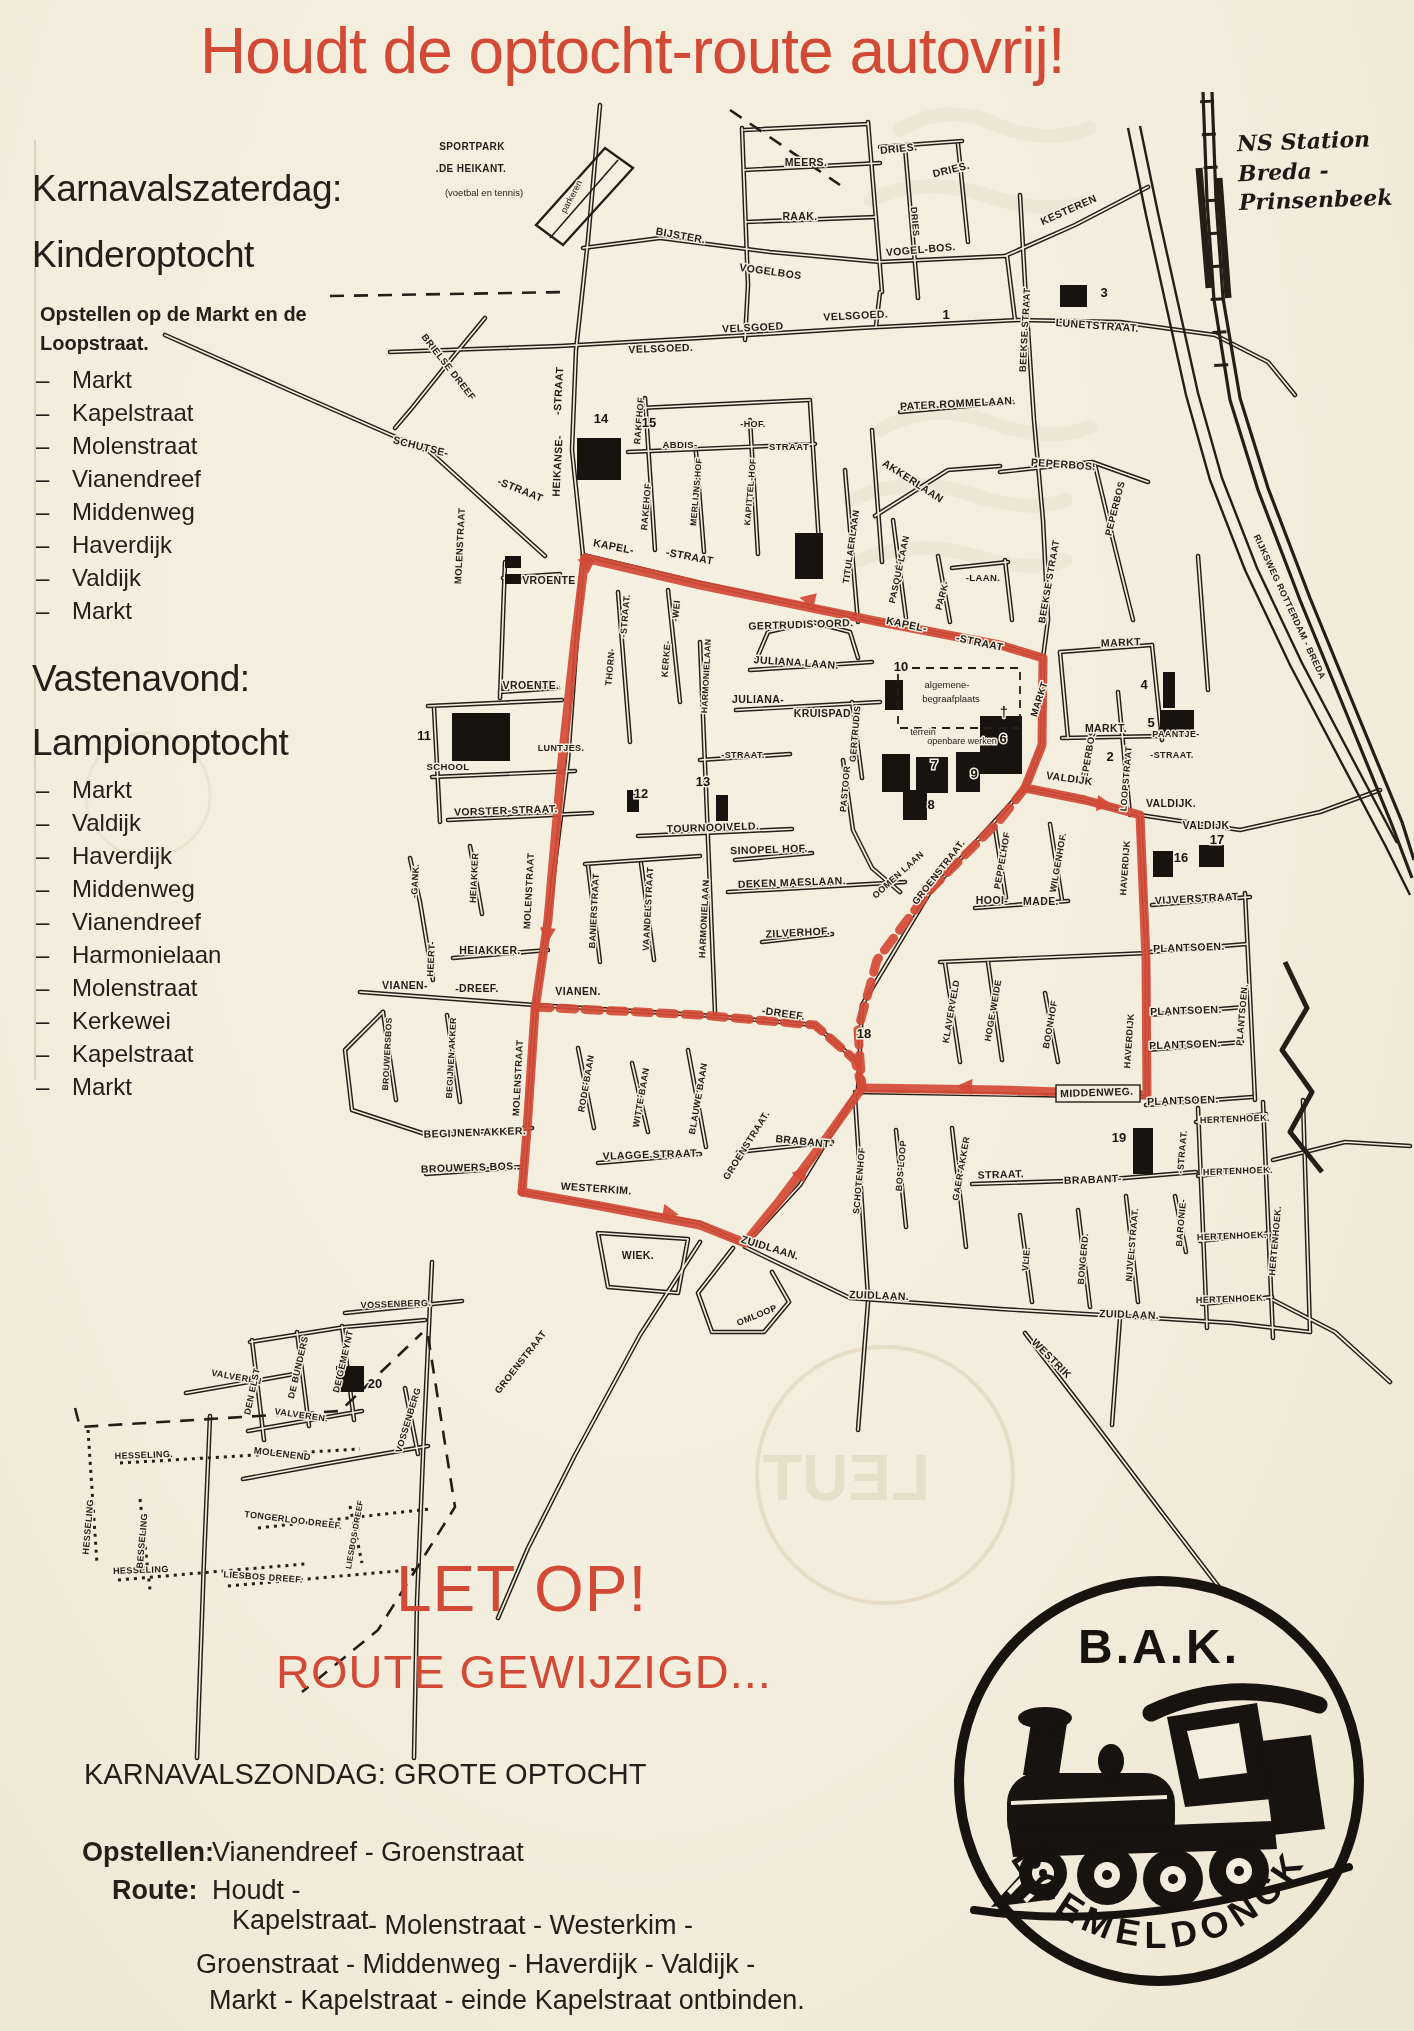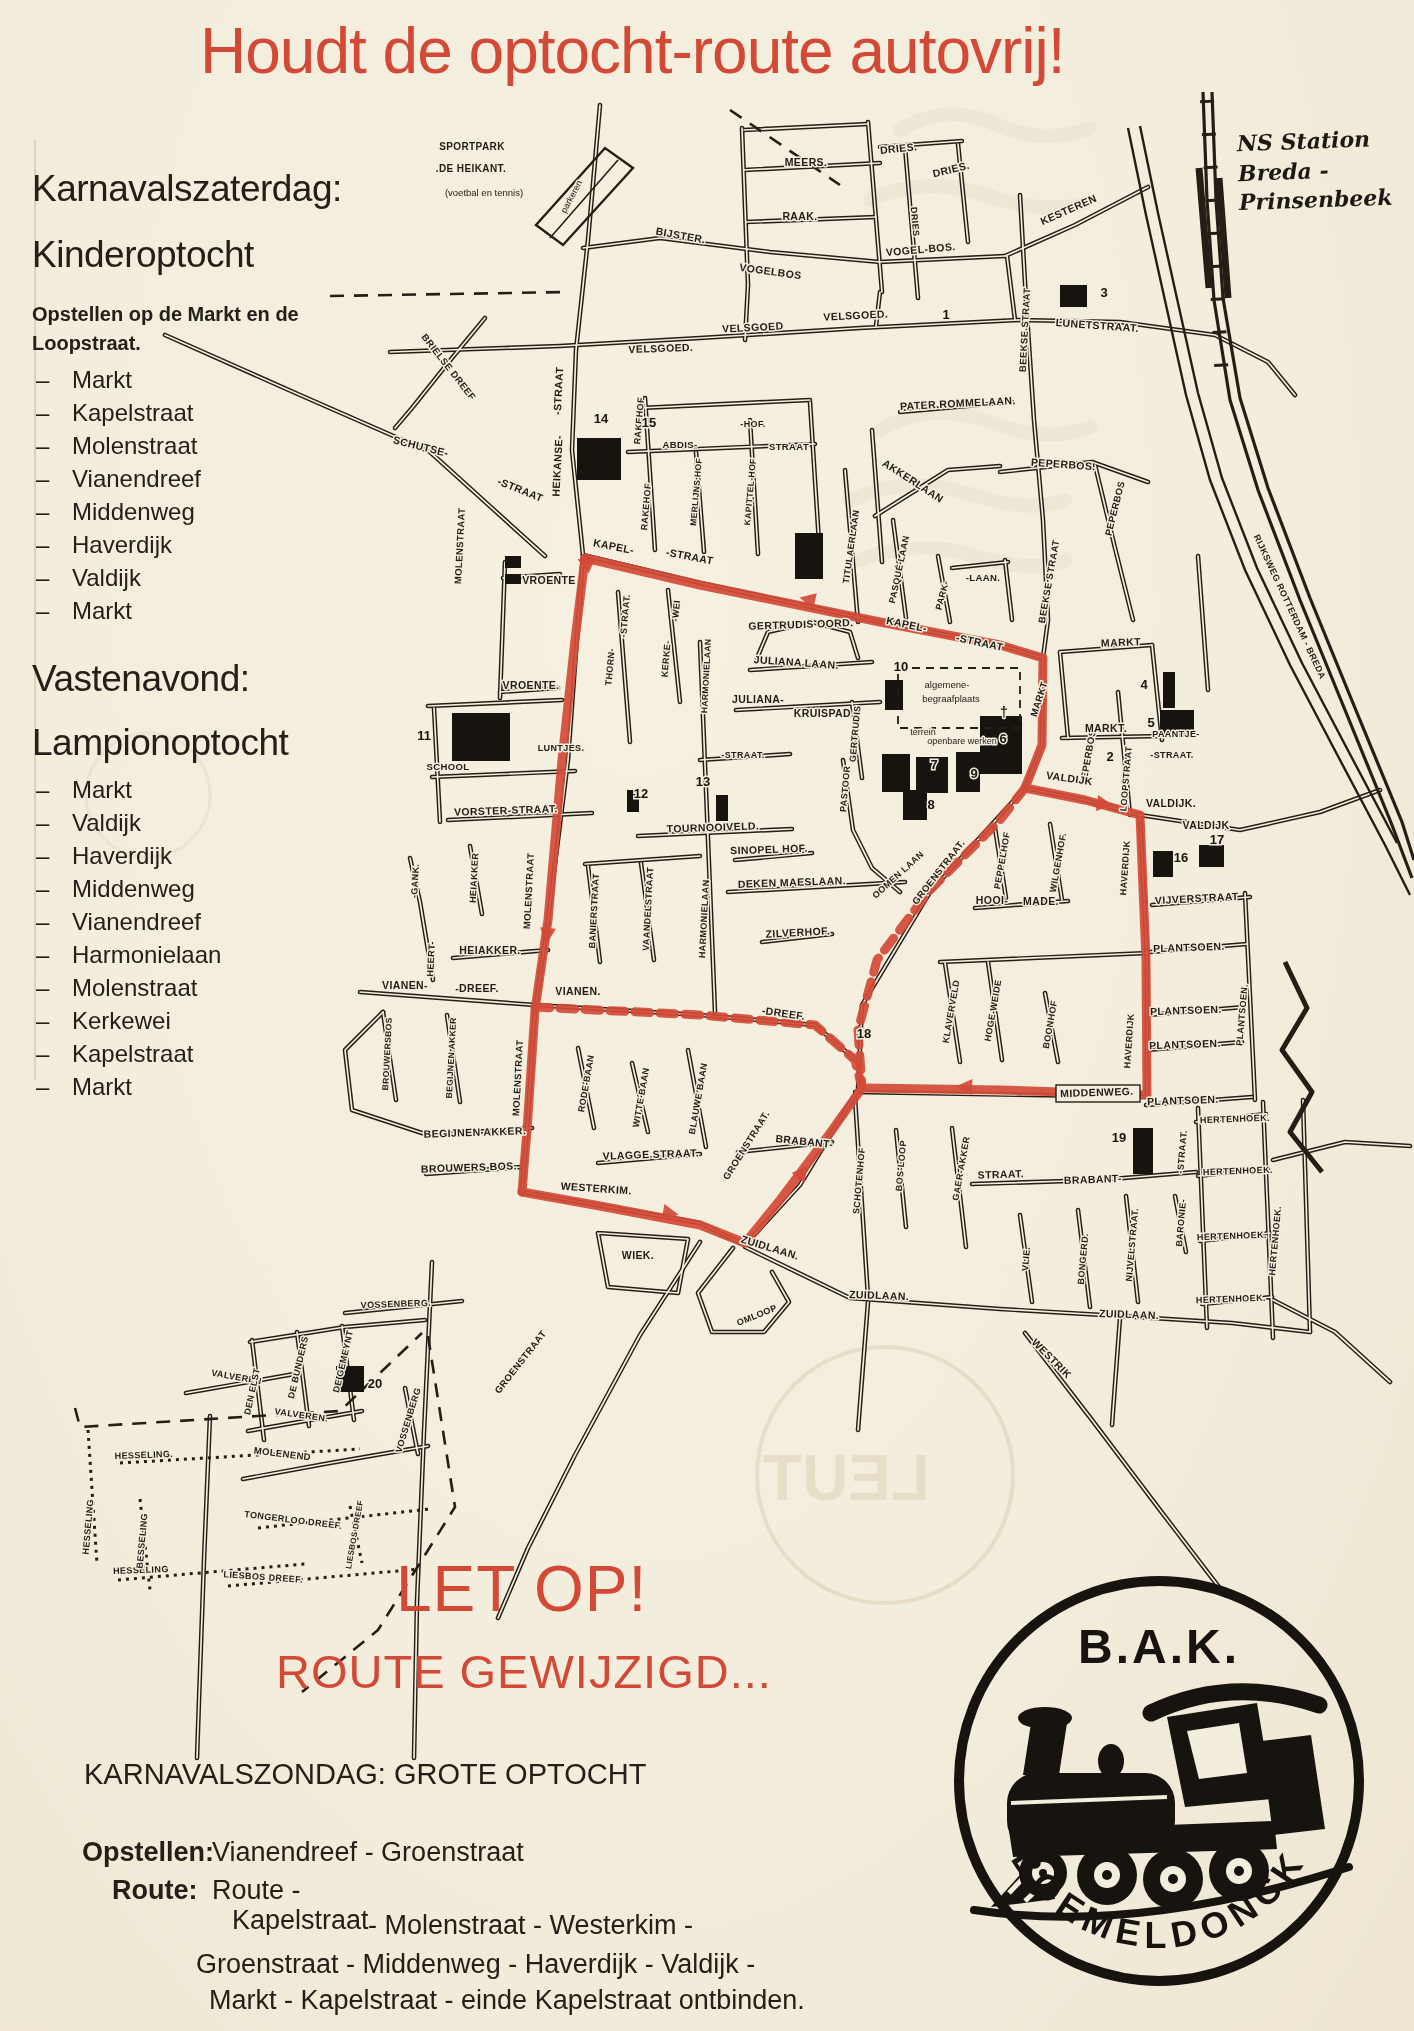--- a/index.html
+++ b/index.html
@@ -4,21 +4,21 @@
 <style>
   html,body{margin:0;padding:0;background:#d8d2c2;}
   .page{
     position:relative;width:1414px;height:2031px;overflow:hidden;
     background:radial-gradient(ellipse at 45% 30%, #f6f0e0 0%, #f3eddd 55%, #eee6d2 100%);
     font-family:"Liberation Sans", sans-serif;color:#242019;
   }
   .abs{position:absolute;}
   #title{left:200px;top:14px;font-size:64px;letter-spacing:-1px;color:#d24a36;white-space:nowrap;}
   .h-big{font-size:37px;letter-spacing:-0.5px;color:#242019;white-space:nowrap;}
-  .note{font-size:20px;font-weight:bold;width:300px;line-height:1.45;}
+  .note{font-size:20px;font-weight:bold;width:300px;line-height:1.45;margin-left:8px;}
   ul.rlist{list-style:none;margin:0;padding:0;}
   ul.rlist li{display:flex;height:33px;font-size:24px;align-items:flex-start;}
   ul.rlist li .dash{width:36px;flex:0 0 36px;}
   #letop1{left:396px;top:1552px;font-size:64px;color:#d24a36;letter-spacing:1px;}
   #letop2{left:276px;top:1644px;font-size:47px;color:#d24a36;letter-spacing:1px;white-space:nowrap;}
   #sunhead{left:84px;top:1758px;font-size:29px;white-space:nowrap;}
   .ln{font-size:27px;white-space:nowrap;}
   .bld{font-weight:bold;}
   #station-note{left:1238px;top:126px;width:180px;font-family:"DejaVu Serif",serif;font-style:italic;font-weight:bold;font-size:22px;line-height:1.35;transform:rotate(-2deg);color:#1d1a15;}
   svg text{font-family:"Liberation Sans",sans-serif;}
@@ -656,21 +656,21 @@
     <div>Prinsenbeek</div>
   </div>
 
   <div id="letop1" class="abs">LET OP!</div>
   <div id="letop2" class="abs">ROUTE GEWIJZIGD...</div>
 
   <div id="sunhead" class="abs">KARNAVALSZONDAG: GROTE OPTOCHT</div>
   <div class="abs ln bld" style="left:82px;top:1837px;">Opstellen:</div>
   <div class="abs ln" style="left:212px;top:1837px;">Vianendreef - Groenstraat</div>
   <div class="abs ln bld" style="left:82px;top:1875px;margin-left:30px;">Route:</div>
-  <div class="abs ln" style="left:212px;top:1875px;">Route -</div>
+  <div class="abs ln" style="left:212px;top:1875px;">Houdt -</div>
   <div class="abs ln" style="left:232px;top:1905px;">Kapelstraat</div>
   <div class="abs ln" style="left:368px;top:1910px;">- Molenstraat - Westerkim -</div>
   <div class="abs ln" style="left:196px;top:1949px;">Groenstraat - Middenweg - Haverdijk - Valdijk -</div>
   <div class="abs ln" style="left:196px;top:1985px;margin-left:13px;">Markt - Kapelstraat - einde Kapelstraat ontbinden.</div>
 
   <svg class="abs" style="left:939px;top:1559px;" width="440" height="450" viewBox="0 0 440 450">
     <circle cx="220" cy="222" r="200" fill="none" stroke="#17130e" stroke-width="10"></circle>
     <text x="220" y="104" text-anchor="middle" font-size="48" font-weight="bold" letter-spacing="3" fill="#17130e">B.A.K.</text>
     <g transform="translate(220,256)" fill="#17130e">
       <path d="M -185,95 Q -20,120 190,52" fill="none" stroke="#17130e" stroke-width="8" stroke-linecap="round"></path>

